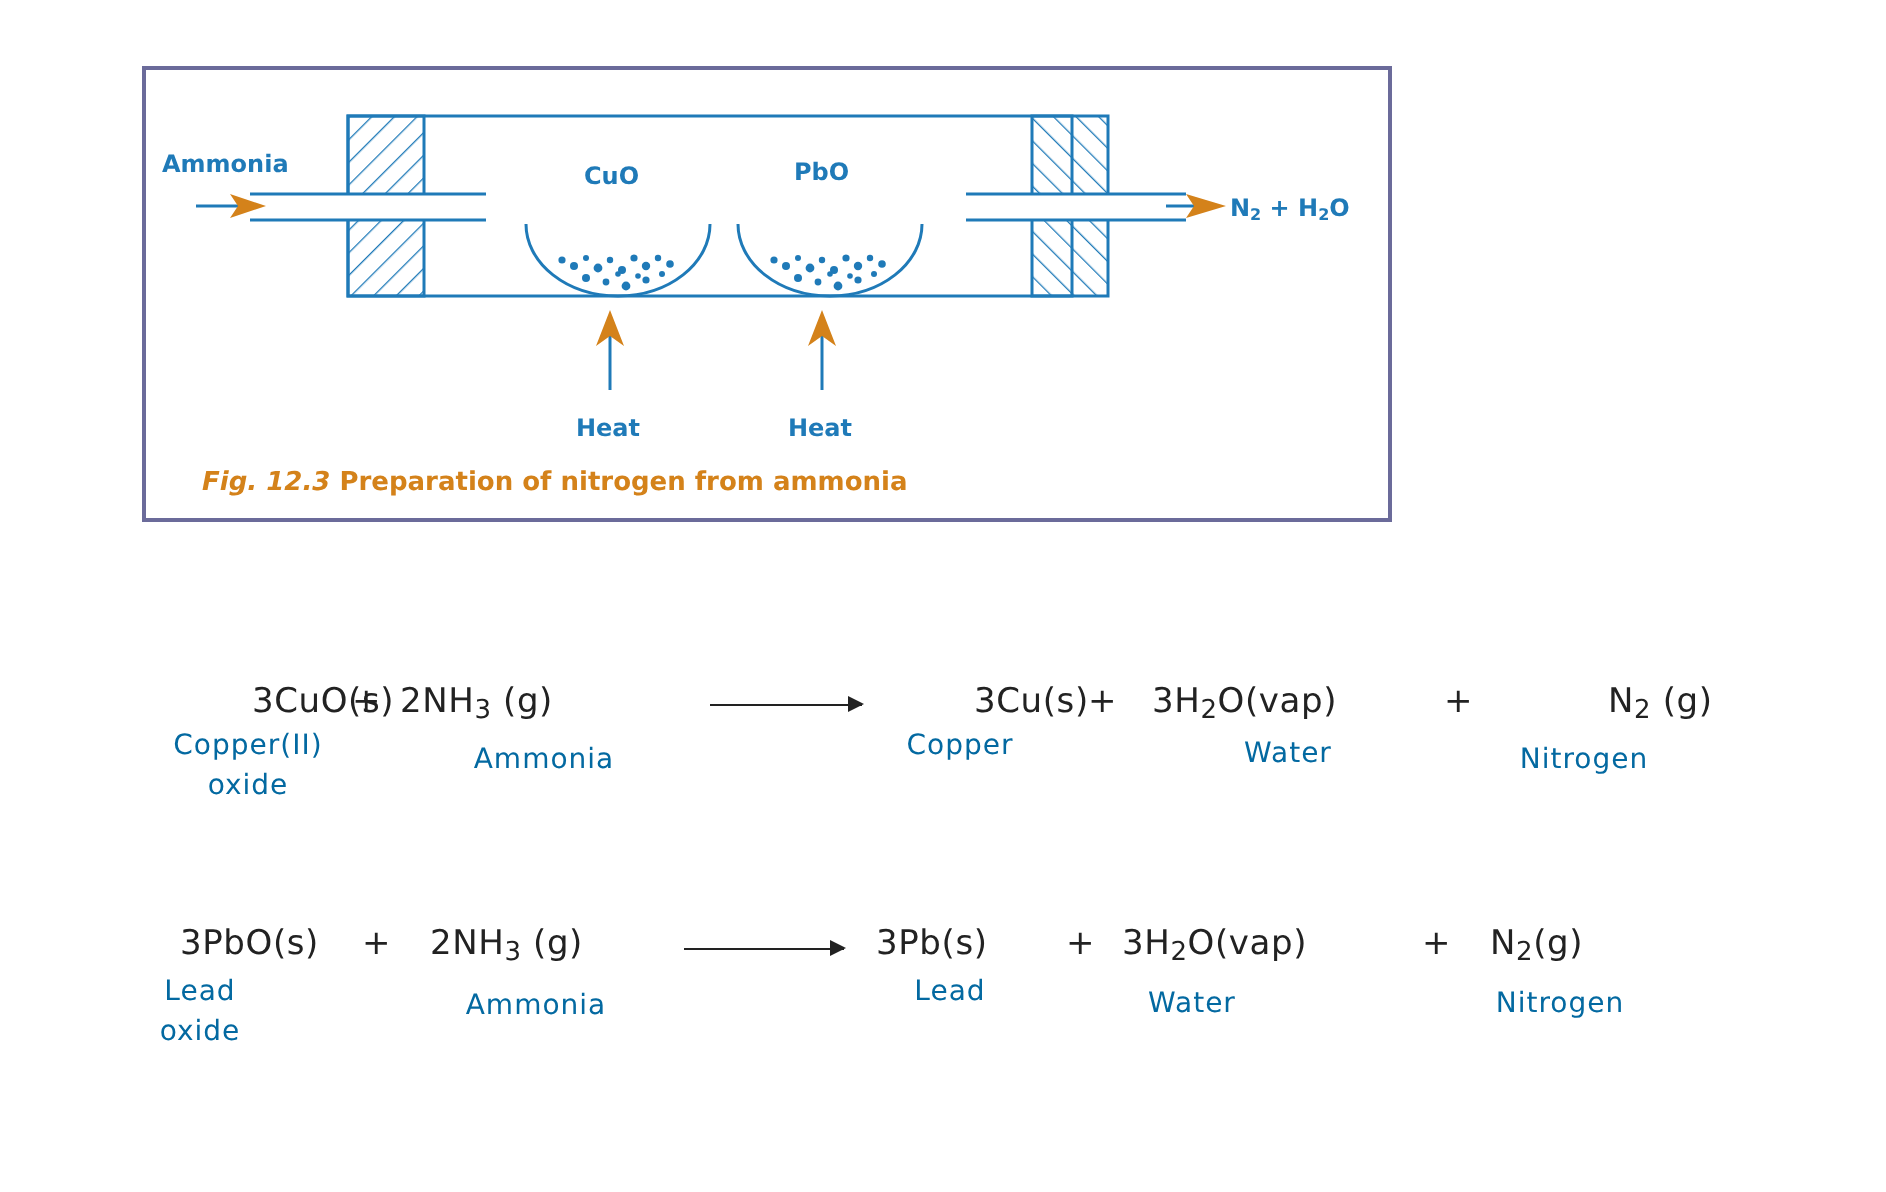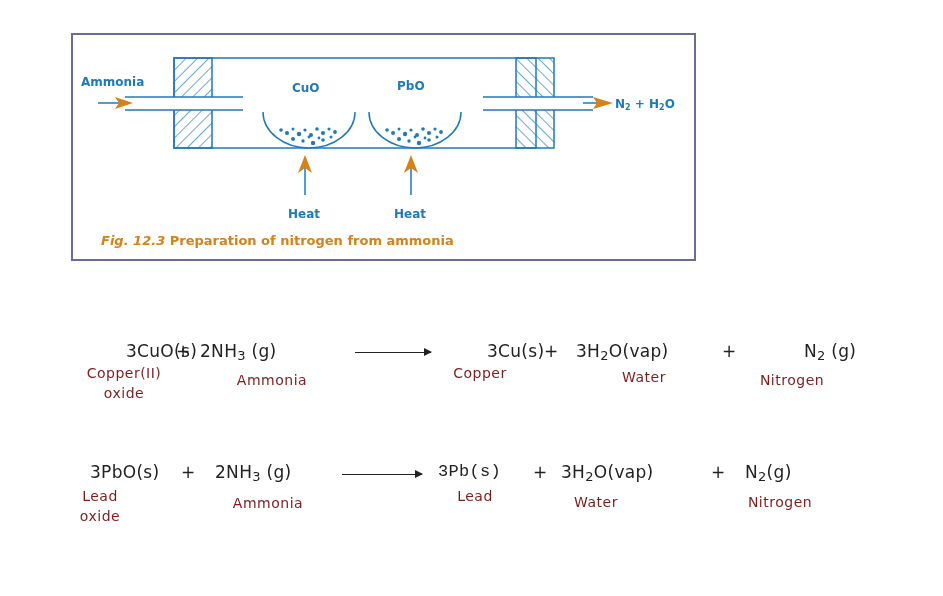--- a/index.html
+++ b/index.html
@@ -6,21 +6,21 @@
   body { width: 943px; height: 596px; position: relative; overflow: hidden; font-family: "DejaVu Sans", sans-serif; }
   .figure-frame {
     position: absolute; left: 71px; top: 33px; width: 625px; height: 228px;
     border: 2px solid #6b6b9a; box-sizing: border-box; background: #fff;
   }
   .figure-svg { position: absolute; left: 0; top: 0; }
   .dlabel { font-family: "DejaVu Sans", sans-serif; font-weight: bold; fill: #1f7ab8; font-size: 12px; }
   .caption { font-family: "DejaVu Sans", sans-serif; font-weight: bold; fill: #d4821a; font-size: 13px; }
   .eq { position: absolute; font-family: "DejaVu Sans", sans-serif; color: #222; }
   .term { position: absolute; font-size: 17px; white-space: nowrap; letter-spacing: 0.3px; }
-  .name { position: absolute; font-size: 14px; white-space: nowrap; text-align: center; line-height: 20px; color: #7f1d1d; letter-spacing: 0.5px; }
+  .name { position: absolute; font-size: 14px; white-space: nowrap; text-align: center; line-height: 20px; color: #0369a1; letter-spacing: 0.5px; }
   sub { font-size: 13px; vertical-align: -3px; }
   .arrow { position: absolute; height: 1px; background: #222; }
   .arrow::after { content: ""; position: absolute; right: -1px; top: -4px; border-left: 8px solid #222; border-top: 4.5px solid transparent; border-bottom: 4.5px solid transparent; }
 </style>
 </head>
 <body>
 
 <div class="figure-frame">
   <svg class="figure-svg" width="621" height="224" viewBox="0 0 621 224">
     <defs>
@@ -142,21 +142,21 @@
   <span class="name" style="left:430px;top:363px;width:100px;">Copper</span>
   <span class="name" style="left:594px;top:367px;width:100px;">Water</span>
   <span class="name" style="left:742px;top:370px;width:100px;">Nitrogen</span>
 </div>
 
 <div class="eq" style="left:0;top:0;">
   <span class="term" style="left:74px;top:462px;margin-left:16px;">3PbO(s)</span>
   <span class="term" style="left:181px;top:462px;">+</span>
   <span class="term" style="left:215px;top:462px;"><span>2NH</span><sub>3</sub> <span>(g)</span></span>
   <div class="arrow" style="left:342px;top:474px;width:80px;"></div>
-  <span class="term" style="left:438px;top:462px;font-family:Liberation Mono, monospace;">3Pb(s)</span>
+  <span class="term" style="left:438px;top:462px;">3Pb(s)</span>
   <span class="term" style="left:533px;top:462px;">+</span>
   <span class="term" style="left:561px;top:462px;"><span>3H</span><sub>2</sub><span>O(vap)</span></span>
   <span class="term" style="left:711px;top:462px;">+</span>
   <span class="term" style="left:745px;top:462px;"><span>N</span><sub>2</sub><span>(g)</span></span>
 
   <span class="name" style="left:50px;top:486px;width:100px;">Lead</span>
   <span class="name" style="left:50px;top:506px;width:100px;">oxide</span>
   <span class="name" style="left:218px;top:493px;width:100px;">Ammonia</span>
   <span class="name" style="left:425px;top:486px;width:100px;">Lead</span>
   <span class="name" style="left:546px;top:492px;width:100px;">Water</span>

